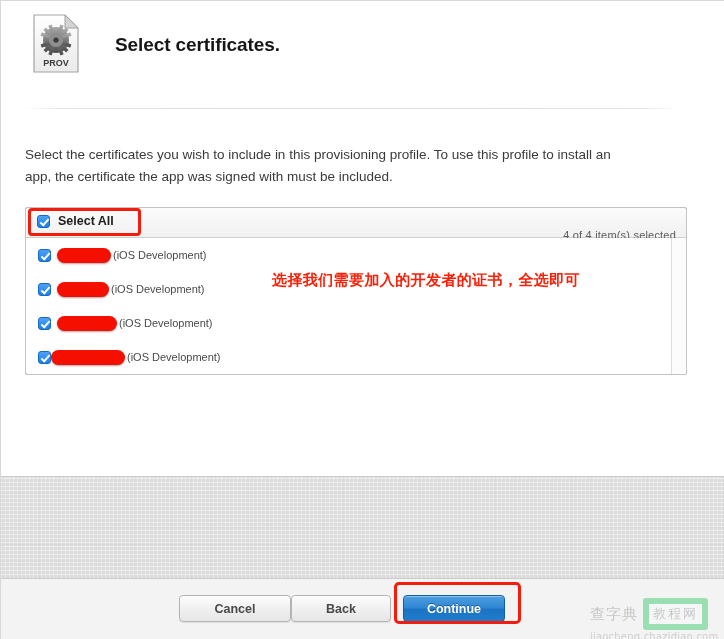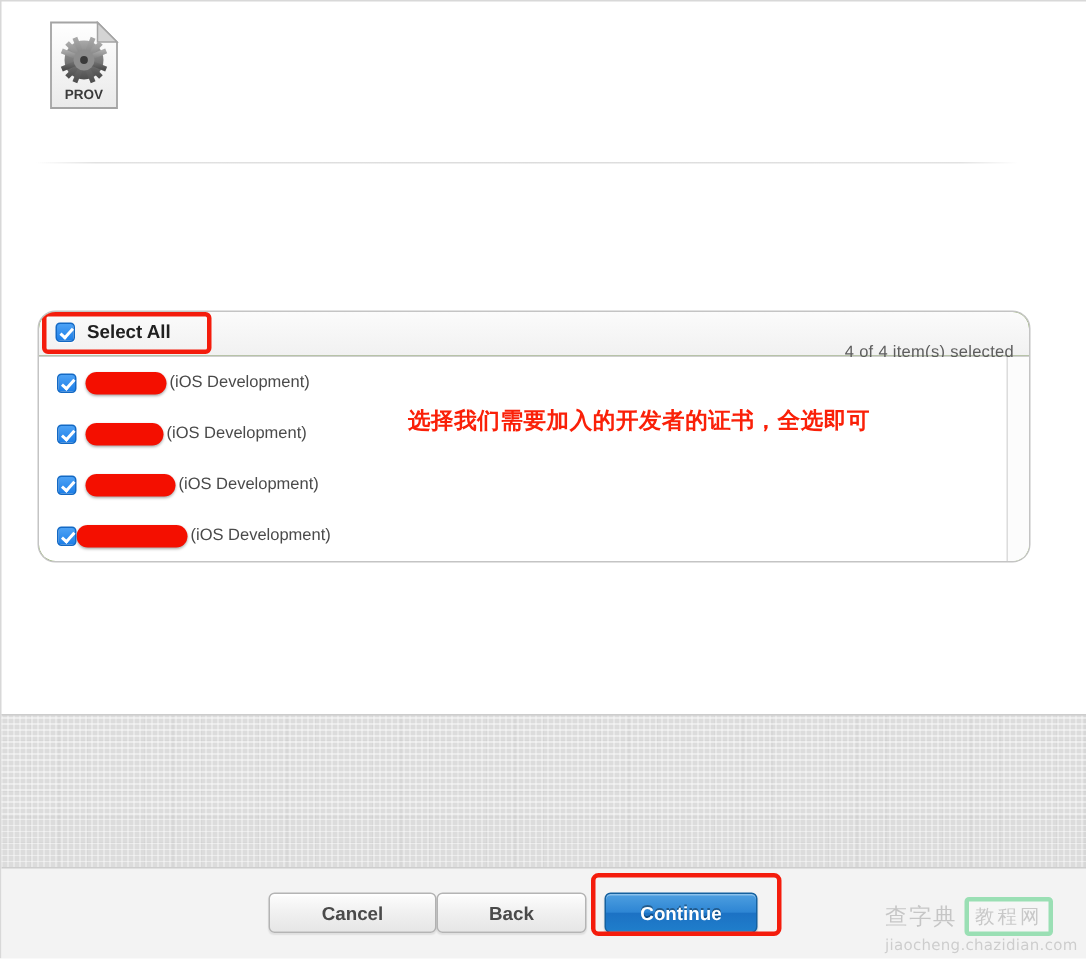--- a/index.html
+++ b/index.html
@@ -75,22 +75,22 @@
   }
 
   
   #cert-box {
     position: absolute;
     left: 24px;
     top: 206px;
     width: 662px;
     height: 168px;
     border: 1px solid #c4c4c4;
-    border-radius: 12px;
-    background: #4d7c0f;
+    border-radius: 2px;
+    background: #0f172a;
     box-sizing: border-box;
     overflow: hidden;
   }
   #cert-header {
     position: relative;
     height: 29px;
     background: linear-gradient(to bottom, #fbfbfb 0%, #f1f1f1 100%);
     border-bottom: 1px solid #cfcfcf;
   }
   #select-all-wrap {
@@ -288,21 +288,21 @@
   #wm-main {
     font-family: "DejaVu Sans", sans-serif;
     font-size: 15px;
     color: #8a8a8a;
     letter-spacing: 1px;
   }
   #wm-box {
     font-family: "DejaVu Sans", sans-serif;
     font-size: 13px;
     color: #8f8f8f;
-    border: 3px solid #22c55e;
+    border: 6px solid #22c55e;
     border-radius: 3px;
     padding: 1px 4px;
     background: rgba(255,255,255,0.55);
     letter-spacing: 2px;
   }
   #wm-url {
     font-family: "DejaVu Sans", sans-serif;
     font-size: 10px;
     color: #9a9a9a;
     letter-spacing: 0.2px;
@@ -342,23 +342,25 @@
             <line x1="-14.8" y1="-6.1" x2="14.8" y2="6.1"></line>
             <line x1="-14.8" y1="6.1" x2="14.8" y2="-6.1"></line>
           </g>
         </g>
         <circle cx="0" cy="0" r="7" fill="#8e8e8e"></circle>
         <circle cx="0" cy="0" r="2.6" fill="#3a3a3a"></circle>
       </g>
       <text x="24" y="52" text-anchor="middle" font-family="Liberation Sans, sans-serif" font-size="9" font-weight="bold" fill="#3a3a3a">PROV</text>
     </svg>
 
+    <div id="page-title">Select certificates.</div>
     <div id="header-rule"></div>
   </div>
 
+  <div id="description">Select the certificates you wish to include in this provisioning profile. To use this profile to install an app, the certificate the app was signed with must be included.</div>
 
   <div id="cert-box">
 
     <div id="cert-header">
       <div id="select-all-wrap">
         <span class="checkbox"></span>
         <span id="select-all-label">Select All</span>
       </div>
       <div id="select-all-highlight"></div>
       <div id="cert-count">4  of 4 item(s) selected</div>

